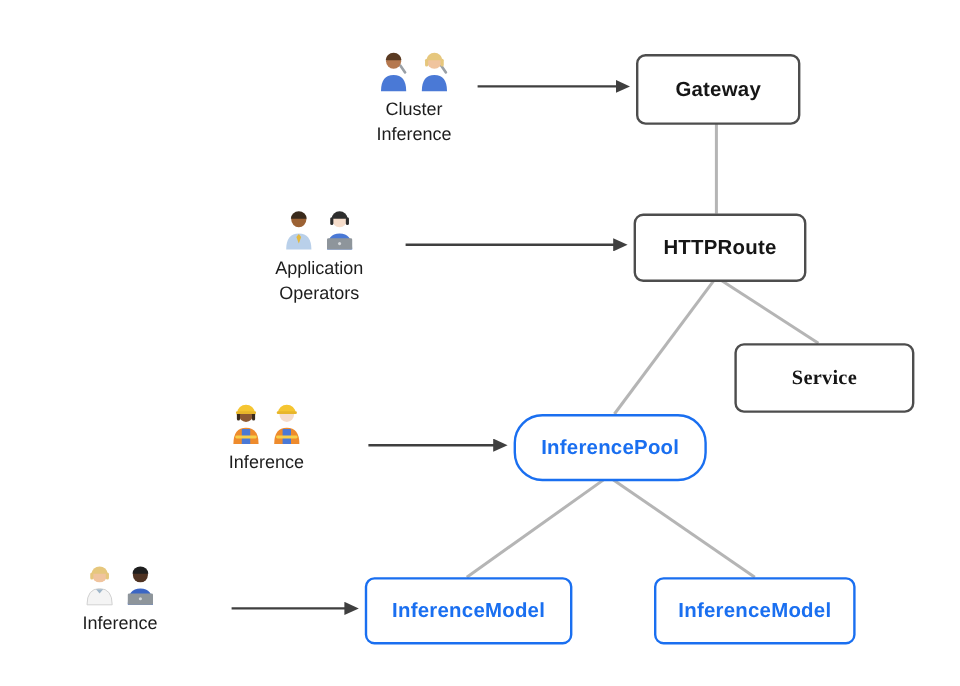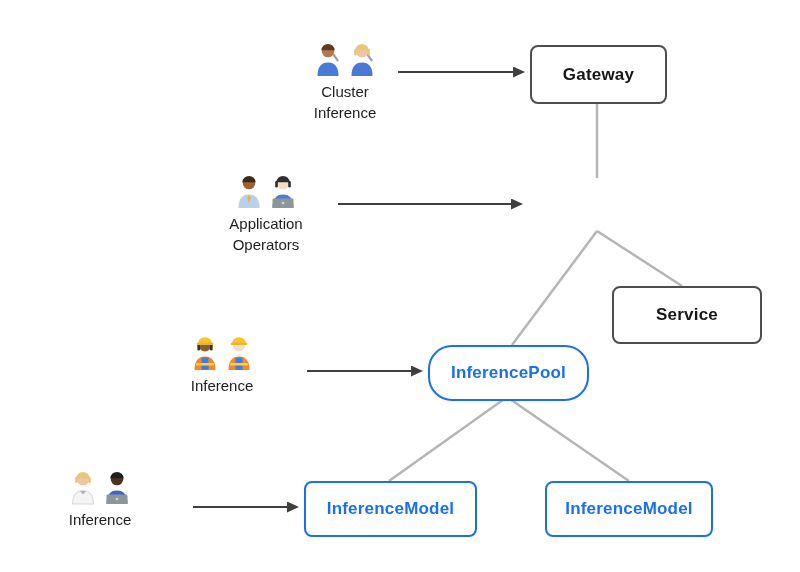--- a/index.html
+++ b/index.html
@@ -10,21 +10,21 @@
   }
   .edges{position:absolute;left:0;top:0;z-index:0;}
   .node{
     position:absolute;z-index:2;display:flex;align-items:center;justify-content:center;
     background:#fff;border-radius:8px;font-weight:700;font-size:17px;letter-spacing:.2px;
   }
   .node.core{border:2.5px solid var(--core-border,#4d4d4d);color:var(--core-text,#161616);}
   .node.ext{border:2.5px solid var(--ext,#1a6ff0);color:var(--ext,#1a6ff0);}
   .pos-gateway{left:530px;top:45px;width:133px;height:55px;}
   .pos-httproute{left:528px;top:178px;width:140px;height:53px;}
-  .pos-service{left:612px;top:286px;width:146px;height:54px;}
+  .pos-service{left:612px;top:286px;width:146px;height:54px;font-family:Liberation Serif, serif;}
   .pos-inferencepool{left:428px;top:345px;width:157px;height:52px;border-radius:24px;}
   .pos-inferencemodel-1{left:304px;top:481px;width:169px;height:52px;}
   .pos-inferencemodel-2{left:545px;top:481px;width:164px;height:52px;}
   .persona{
     position:absolute;z-index:2;width:190px;display:flex;flex-direction:column;align-items:center;
   }
   .pos-p1{left:250px;top:38px;}
   .pos-p2{left:171px;top:170px;}
   .pos-p3{left:127px;top:332px;}
   .pos-p4{left:5px;top:466px;}
@@ -49,20 +49,23 @@
     <line x1="507" y1="397" x2="629" y2="481" stroke-width="2.5" style="stroke:var(--edge,#b5b5b5)"></line>
 
     <line x1="398" y1="72" x2="514" y2="72" stroke-width="2" marker-end="url(#ah)" style="stroke:var(--arrow,#3f3f3f)"></line>
     <line x1="338" y1="204" x2="512" y2="204" stroke-width="2" marker-end="url(#ah)" style="stroke:var(--arrow,#3f3f3f)"></line>
     <line x1="307" y1="371" x2="412" y2="371" stroke-width="2" marker-end="url(#ah)" style="stroke:var(--arrow,#3f3f3f)"></line>
     <line x1="193" y1="507" x2="288" y2="507" stroke-width="2" marker-end="url(#ah)" style="stroke:var(--arrow,#3f3f3f)"></line>
   </svg>
 
   <div class="node core pos-gateway">
     <span>Gateway</span>
+  </div>
+  <div class="node core pos-httproute">
+    <span>HTTPRoute</span>
   </div>
   <div class="node core pos-service">
     <span>Service</span>
   </div>
   <div class="node ext pos-inferencepool">
     <span>InferencePool</span>
   </div>
   <div class="node ext pos-inferencemodel-1">
     <span>InferenceModel</span>
   </div>

